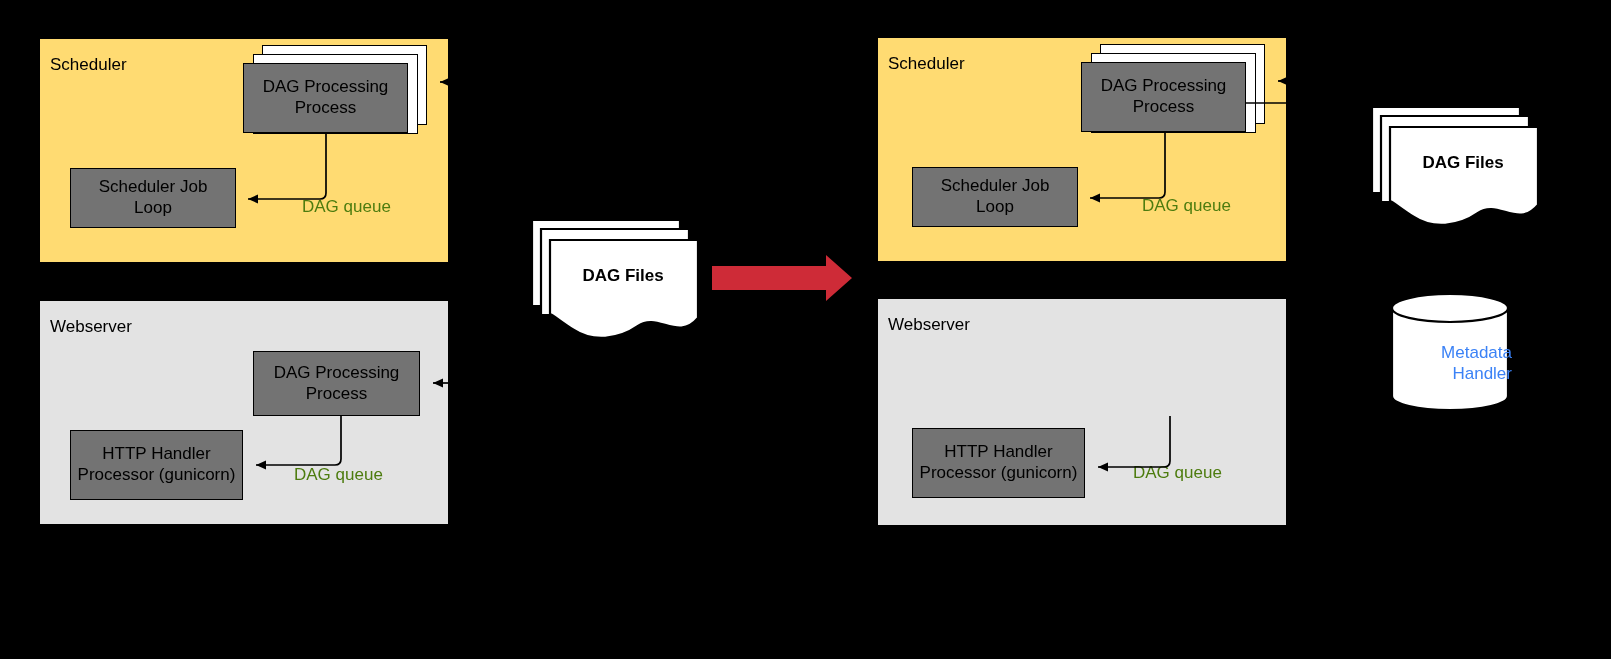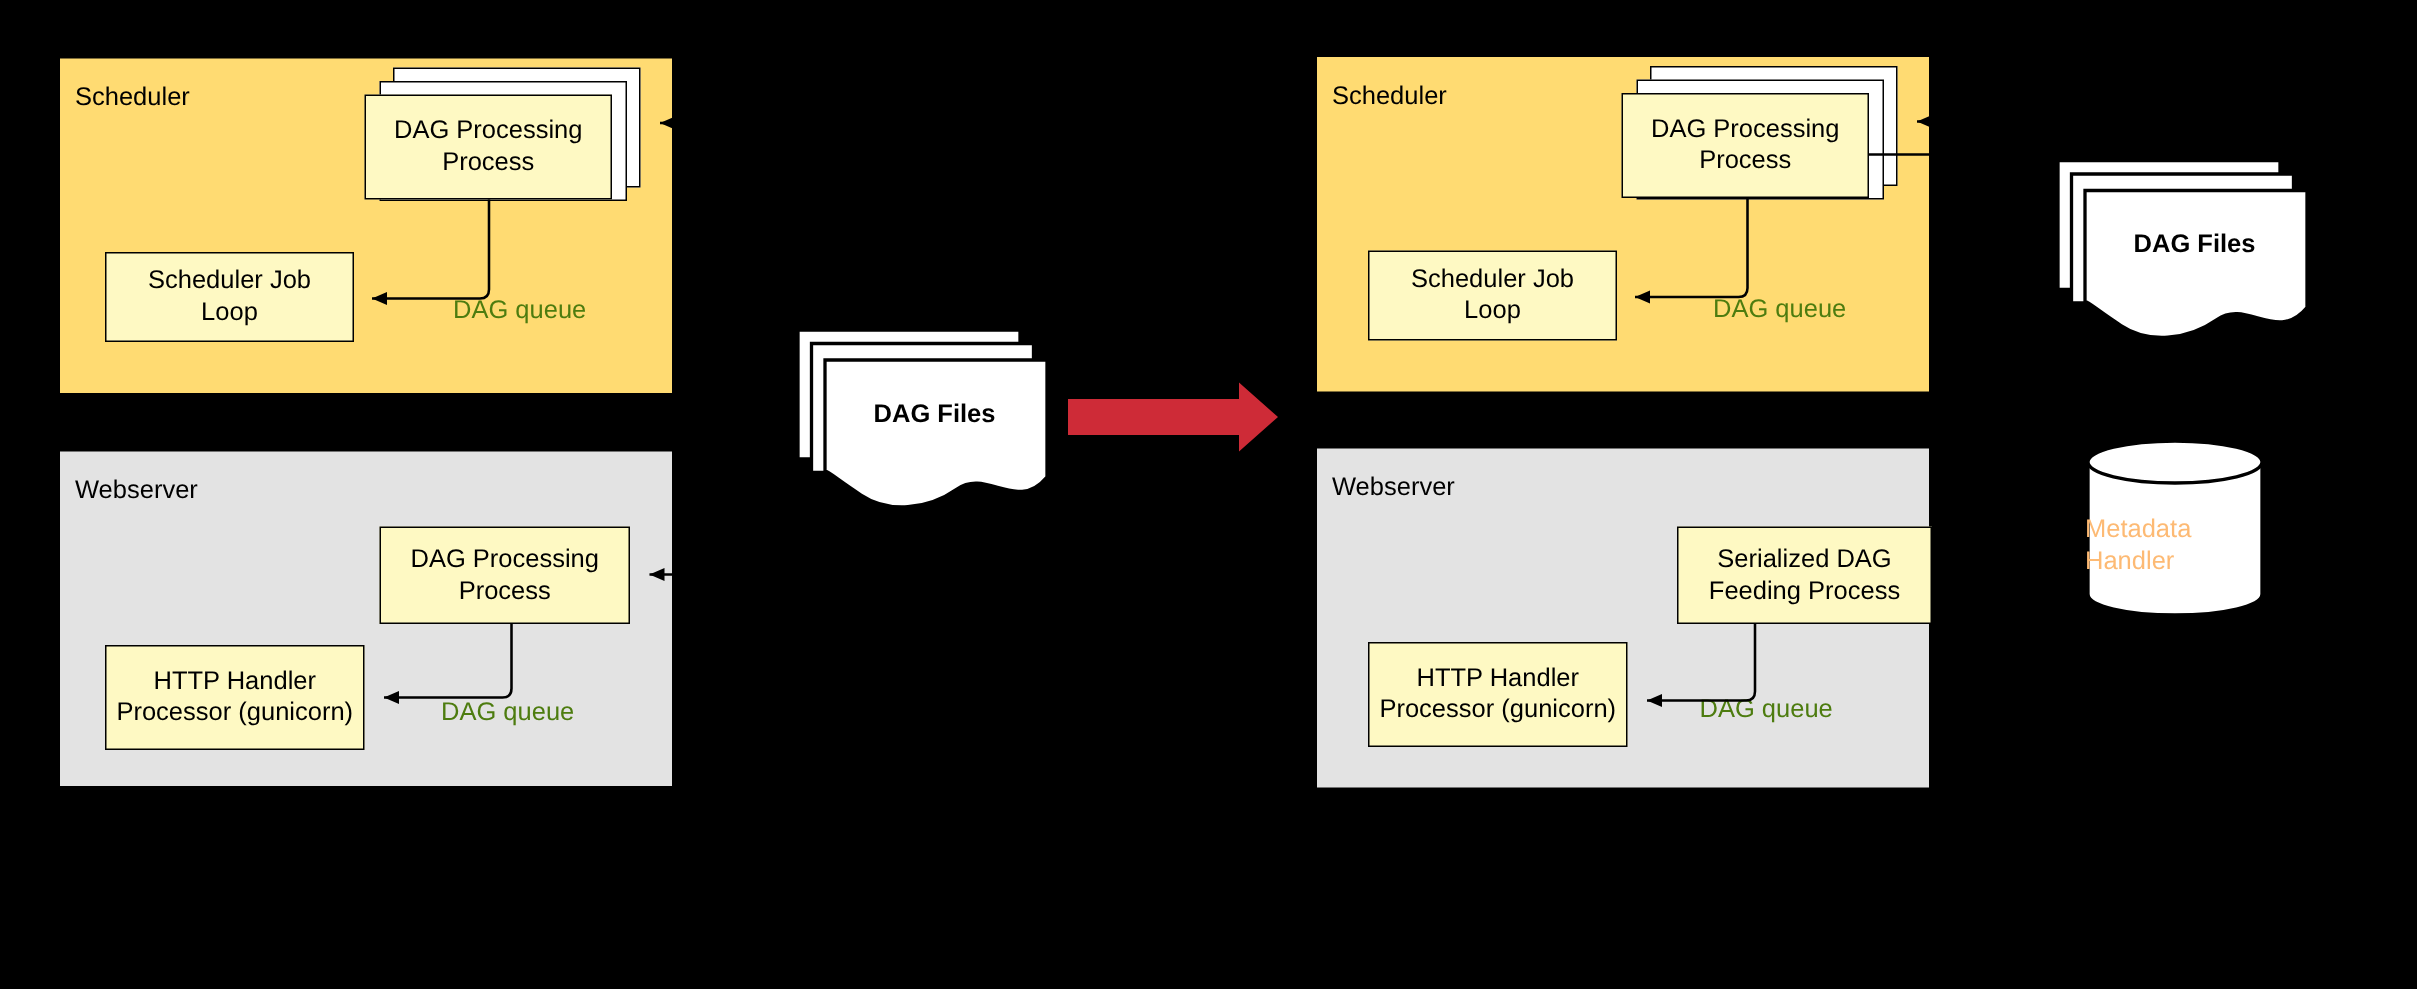--- a/index.html
+++ b/index.html
@@ -4,36 +4,36 @@
 <style>
   html,body{margin:0;padding:0;background:#000;}
   body{width:1611px;height:659px;overflow:hidden;
        font-family:"Liberation Sans","DejaVu Sans",sans-serif;}
   #stage{position:relative;width:1611px;height:659px;background:#000;}
 
   .panel{position:absolute;box-sizing:border-box;}
   .panel-title{position:absolute;left:10px;top:16px;font-size:17px;color:#000;
                white-space:nowrap;}
 
-  .node{position:absolute;box-sizing:border-box;background:#fef9c3;border:1.6px solid #000;
+  .node{position:absolute;box-sizing:border-box;background:#737373;border:1.6px solid #000;
         display:flex;align-items:center;justify-content:center;text-align:center;
         font-size:17px;color:#000;line-height:1.22;padding:2px 4px;}
   .stack-sheet{position:absolute;box-sizing:border-box;background:#fff;border:1.6px solid #000;}
 
   .edge-label{position:absolute;font-size:17px;color:#4d7c0f;white-space:nowrap;}
 
   svg.overlay{position:absolute;left:0;top:0;width:1611px;height:659px;
               pointer-events:none;overflow:visible;}
 
   .docs{position:absolute;}
   .docs svg{display:block;overflow:visible;}
   .docs-label{position:absolute;width:100%;text-align:center;font-size:17px;color:#000;font-weight:bold;}
 
   .cyl{position:absolute;}
-  .cyl-label{position:absolute;width:100%;text-align:left;font-size:17px;color:#fdba74;
+  .cyl-label{position:absolute;width:100%;text-align:right;font-size:17px;color:#3b82f6;
              line-height:1.25;}
 </style>
 </head>
 <body>
 
 <div id="stage">
 
   <div class="panel" style="left:40px;top:39px;width:408px;height:223px;background:#FFDB72;">
     <div class="panel-title">Scheduler</div>
   </div>
@@ -83,24 +83,20 @@
     <span>Process</span>
   </div>
   <div class="node" style="left:912px;top:167px;width:166px;height:60px;flex-direction:column;">
     <span>Scheduler Job</span>
     <span>Loop</span>
   </div>
   <div class="edge-label" style="left:1142px;top:196px;">DAG queue</div>
 
   <div class="panel" style="left:878px;top:299px;width:408px;height:226px;background:#E3E3E3;">
     <div class="panel-title">Webserver</div>
-  </div>
-  <div class="node" style="left:1118px;top:351px;width:170px;height:65px;flex-direction:column;">
-    <span>Serialized DAG</span>
-    <span>Feeding Process</span>
   </div>
   <div class="node" style="left:912px;top:428px;width:173px;height:70px;flex-direction:column;">
     <span>HTTP Handler</span>
     <span>Processor (gunicorn)</span>
   </div>
   <div class="edge-label" style="left:1133px;top:463px;">DAG queue</div>
 
   <div class="docs" style="left:1370px;top:105px;width:170px;height:120px;">
     <svg width="170" height="120" viewBox="0 0 170 120">
       <path d="M2,2 H150 V88 H2 Z" fill="#fff" stroke="#000" stroke-width="2.2"></path>

